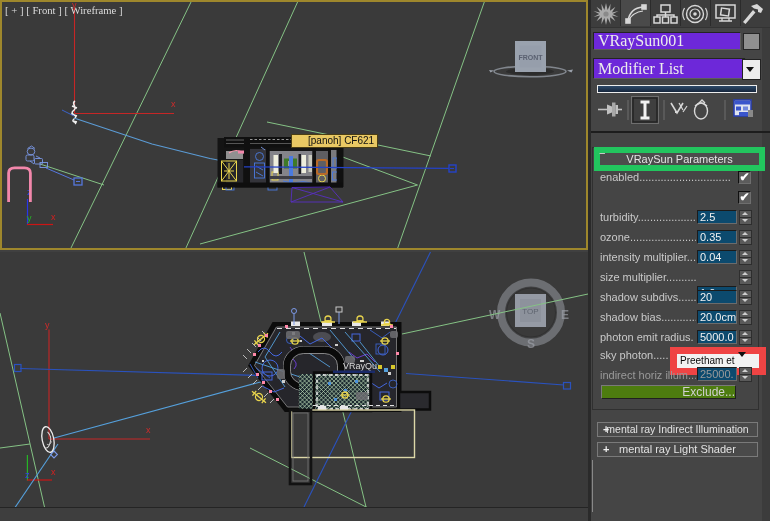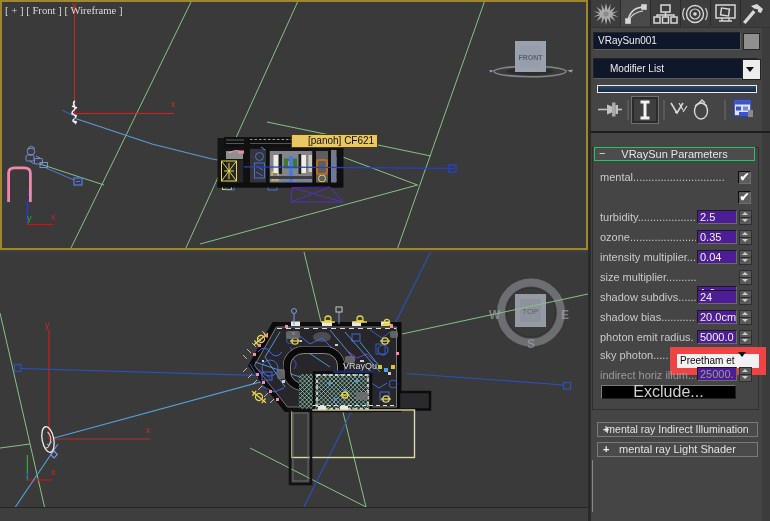--- a/index.html
+++ b/index.html
@@ -5,23 +5,23 @@
 #page{position:relative;width:770px;height:521px;background:#404040;font-family:"Liberation Sans",sans-serif;overflow:hidden}
 .abs{position:absolute}
 .vplabel{position:absolute;color:#dcdcdc;font-size:10.7px;font-family:Liberation Serif, serif;letter-spacing:0}
 #tooltip{position:absolute;left:291px;top:134px;width:69px;height:12px;background:#e9c863;border:1px solid #4a3d14;color:#111;font-size:10px;line-height:12px;padding-left:16px;white-space:nowrap}
 #strip{position:absolute;left:0;top:507px;width:588px;height:14px;background:#3e3e3e;border-top:1px solid #242424}
 #divider{position:absolute;left:588px;top:0;width:3px;height:521px;background:#2a2a2a}
 #panel{position:absolute;left:591px;top:0;width:179px;height:521px;background:#454545}
 
 .tabs{position:absolute;left:0;top:0;width:179px;height:27px;background:#3d3d3d;border-bottom:1px solid #333}
 .tab{position:absolute;top:0;height:26px;width:29px;border-right:1px solid #2b2b2b;background:#3d3d3d}
-.field{position:absolute;background:#0f172a;border:1px solid #242424;border-bottom-color:#5e5e5e;border-right-color:#5e5e5e;color:#ececec;font-size:10px;}
+.field{position:absolute;background:#6d28d9;border:1px solid #242424;border-bottom-color:#5e5e5e;border-right-color:#5e5e5e;color:#ececec;font-size:16px;font-family:Liberation Serif, serif;}
 .plabel{position:absolute;color:#c9c9c9;font-size:11px;line-height:14px;white-space:nowrap;overflow:hidden}
-.pval{position:absolute;width:36px;height:12px;background:#4c1d95;border:1px solid #1b1b1b;border-bottom-color:#6b6b6b;border-right-color:#6b6b6b;color:#f2f2f2;font-size:11px;line-height:12px;padding-left:2px}
+.pval{position:absolute;width:36px;height:12px;background:#0c4a6e;border:1px solid #1b1b1b;border-bottom-color:#6b6b6b;border-right-color:#6b6b6b;color:#f2f2f2;font-size:11px;line-height:12px;padding-left:2px}
 .spin{position:absolute;width:11px;height:14px}
 .spin div{position:absolute;left:0;width:11px;height:6px;background:#5a5a5a;border:0.5px solid #2e2e2e}
 .spin .u{top:0}.spin .d{top:7px}
 .spin .u:after{content:"";position:absolute;left:2.2px;top:1.2px;border-left:3.2px solid transparent;border-right:3.2px solid transparent;border-bottom:3.8px solid #cfcfcf}
 .spin .d:after{content:"";position:absolute;left:2.2px;top:1.2px;border-left:3.2px solid transparent;border-right:3.2px solid transparent;border-top:3.8px solid #cfcfcf}
 .chk{position:absolute;width:11px;height:11px;background:#5c5c5c;border-top:1.6px solid #101010;border-left:1.6px solid #101010;border-bottom:1px solid #6e6e6e;border-right:1px solid #6e6e6e;color:#fff;font-size:12px;line-height:11px;font-weight:bold;text-align:center}
 .roll{position:absolute;left:6px;width:159px;height:13px;background:#4a4a4a;border:1px solid #7a7a7a;color:#e2e2e2;font-size:11px;line-height:13px;text-align:center}
 .roll .plus{position:absolute;left:5px;top:0;font-weight:bold;color:#f0f0f0}
 </style></head>
 <body>
@@ -470,21 +470,21 @@
     </g>
     <g fill="#d8d8d8">
       <path d="M152,22 L162,10 l2.5,2.5 L164,13 L154.5,24 z"></path>
       <path d="M160,6 l6,-2 l6,5 l-2,4 l-3,-1 l0,-2.5 l-4,-1 z"></path>
     </g>
   </svg>
 
   <div class="field" style="left:2px;top:32px;width:142px;height:16px;line-height:16px;padding-left:4px">VRaySun001</div>
   <div class="abs" style="left:152px;top:33px;width:15px;height:15px;background:#8f8f8f;border:1px solid #262626"></div>
 
-  <div class="field" style="left:2px;top:58px;width:147px;height:19px;line-height:19px;padding-left:16px">Modifier List</div>
+  <div class="field" style="left:2px;top:58px;width:147px;height:19px;line-height:19px;padding-left:4px">Modifier List</div>
   <div class="abs" style="left:151px;top:59px;width:17px;height:19px;background:#ededed;border:1px solid #222"></div>
   <div class="abs" style="left:155px;top:67px;width:0;height:0;border-left:4.5px solid transparent;border-right:4.5px solid transparent;border-top:5.5px solid #111"></div>
 
   <div class="abs" style="left:6px;top:85px;width:158px;height:6px;background:linear-gradient(#2e4a6a,#16263c);border:1px solid #ececec"></div>
 
   <svg class="abs" style="left:0;top:96px" width="179" height="30">
     <g stroke="#6e6e6e" stroke-width="1">
       <line x1="37" y1="4" x2="37" y2="24"></line>
       <line x1="73" y1="4" x2="73" y2="24"></line>
       <line x1="134" y1="4" x2="134" y2="24"></line>
@@ -521,24 +521,24 @@
       <rect x="145" y="10.5" width="5" height="4" fill="#3a55cc"></rect>
       <rect x="152" y="10.5" width="5" height="4" fill="#7388dd"></rect>
       <rect x="148" y="16" width="9" height="4" fill="#3a55cc"></rect>
       <rect x="157" y="14" width="5" height="7" fill="#8a8a8a"></rect>
     </g>
   </svg>
   <div class="abs" style="left:0;top:131px;width:179px;height:2px;background:#1d1d1d"></div>
 
   <div class="abs" style="left:1px;top:147px;width:165px;height:261px;border:1px solid #303030"></div>
 
-  <div class="abs" style="left:3px;top:147px;width:159px;height:12px;background:#4c4c4c;border:1px solid #22c55e;color:#e4e4e4;font-size:11px;line-height:12px;text-align:center">VRaySun Parameters</div>
+  <div class="abs" style="left:3px;top:147px;width:159px;height:12px;background:#4c4c4c;border:6px solid #22c55e;color:#e4e4e4;font-size:11px;line-height:12px;text-align:center">VRaySun Parameters</div>
   <div class="abs" style="left:8px;top:147px;color:#e4e4e4;font-size:11px;line-height:12px">−</div>
 
-  <div class="plabel" style="left:9px;top:170px;width:135px">mental..............................</div>
+  <div class="plabel" style="left:9px;top:170px;width:135px">enabled..............................</div>
   <div class="chk" style="left:147px;top:171px">✔</div>
   <div class="chk" style="left:147px;top:191px">✔</div>
   <div class="plabel" style="left:9px;top:210px;width:96px">turbidity......................</div>
   <div class="pval" style="left:106px;top:210px">2.5</div>
   <div class="spin" style="left:148px;top:210px">
         <div class="u"></div>
         <div class="d"></div>
       </div>
   <div class="plabel" style="left:9px;top:230px;width:96px">ozone.........................</div>
   <div class="pval" style="left:106px;top:230px">0.35</div>
@@ -552,21 +552,21 @@
         <div class="u"></div>
         <div class="d"></div>
       </div>
   <div class="plabel" style="left:9px;top:270px;width:96px">size multiplier...........</div>
   <div class="pval" style="left:106px;top:286px">1.0</div>
   <div class="spin" style="left:148px;top:270px">
         <div class="u"></div>
         <div class="d"></div>
       </div>
   <div class="plabel" style="left:9px;top:290px;width:96px">shadow subdivs.......</div>
-  <div class="pval" style="left:106px;top:290px">24</div>
+  <div class="pval" style="left:106px;top:290px">20</div>
   <div class="spin" style="left:148px;top:290px">
         <div class="u"></div>
         <div class="d"></div>
       </div>
   <div class="plabel" style="left:9px;top:310px;width:96px">shadow bias............</div>
   <div class="pval" style="left:106px;top:310px">20.0cm</div>
   <div class="spin" style="left:148px;top:310px">
         <div class="u"></div>
         <div class="d"></div>
       </div>
@@ -578,20 +578,20 @@
       </div>
   <div class="plabel" style="left:9px;top:348px;width:70px">sky photon.....</div>
   <div class="abs" style="left:79px;top:347px;width:79px;height:14px;background:#f2f2f2;border:7px solid #ef4444;color:#0a0a0a;font-size:10px;line-height:14px;padding-left:3px">Preetham et</div>
   <div class="abs" style="left:147px;top:352px;width:0;height:0;border-left:4px solid transparent;border-right:4px solid transparent;border-top:5px solid #111"></div>
   <div class="plabel" style="left:9px;top:368px;width:96px;color:#9a9a9a">indirect horiz illum....</div>
   <div class="pval" style="left:106px;top:367px;color:#9a9a9a">25000.</div>
   <div class="spin" style="left:148px;top:367px">
         <div class="u"></div>
         <div class="d"></div>
       </div>
-  <div class="abs" style="left:10px;top:385px;width:133px;height:12px;background:#000000;border:1px solid #202020;border-top-color:#7a7a7a;border-left-color:#7a7a7a;color:#d0d0d0;font-size:16px;line-height:12px;text-align:center">Exclude...</div>
+  <div class="abs" style="left:10px;top:385px;width:133px;height:12px;background:#4d7c0f;border:1px solid #202020;border-top-color:#7a7a7a;border-left-color:#7a7a7a;color:#d0d0d0;font-size:12px;line-height:12px;text-align:right">Exclude...</div>
 
   <div class="roll" style="top:422px;font-size:10.5px"><span class="plus">+</span>mental ray Indirect Illumination</div>
   <div class="roll" style="top:442px"><span class="plus">+</span>mental ray Light Shader</div>
   <div class="abs" style="left:1px;top:460px;width:1px;height:52px;background:#888"></div>
 </div>
 
 </div>
 
 </body></html>

